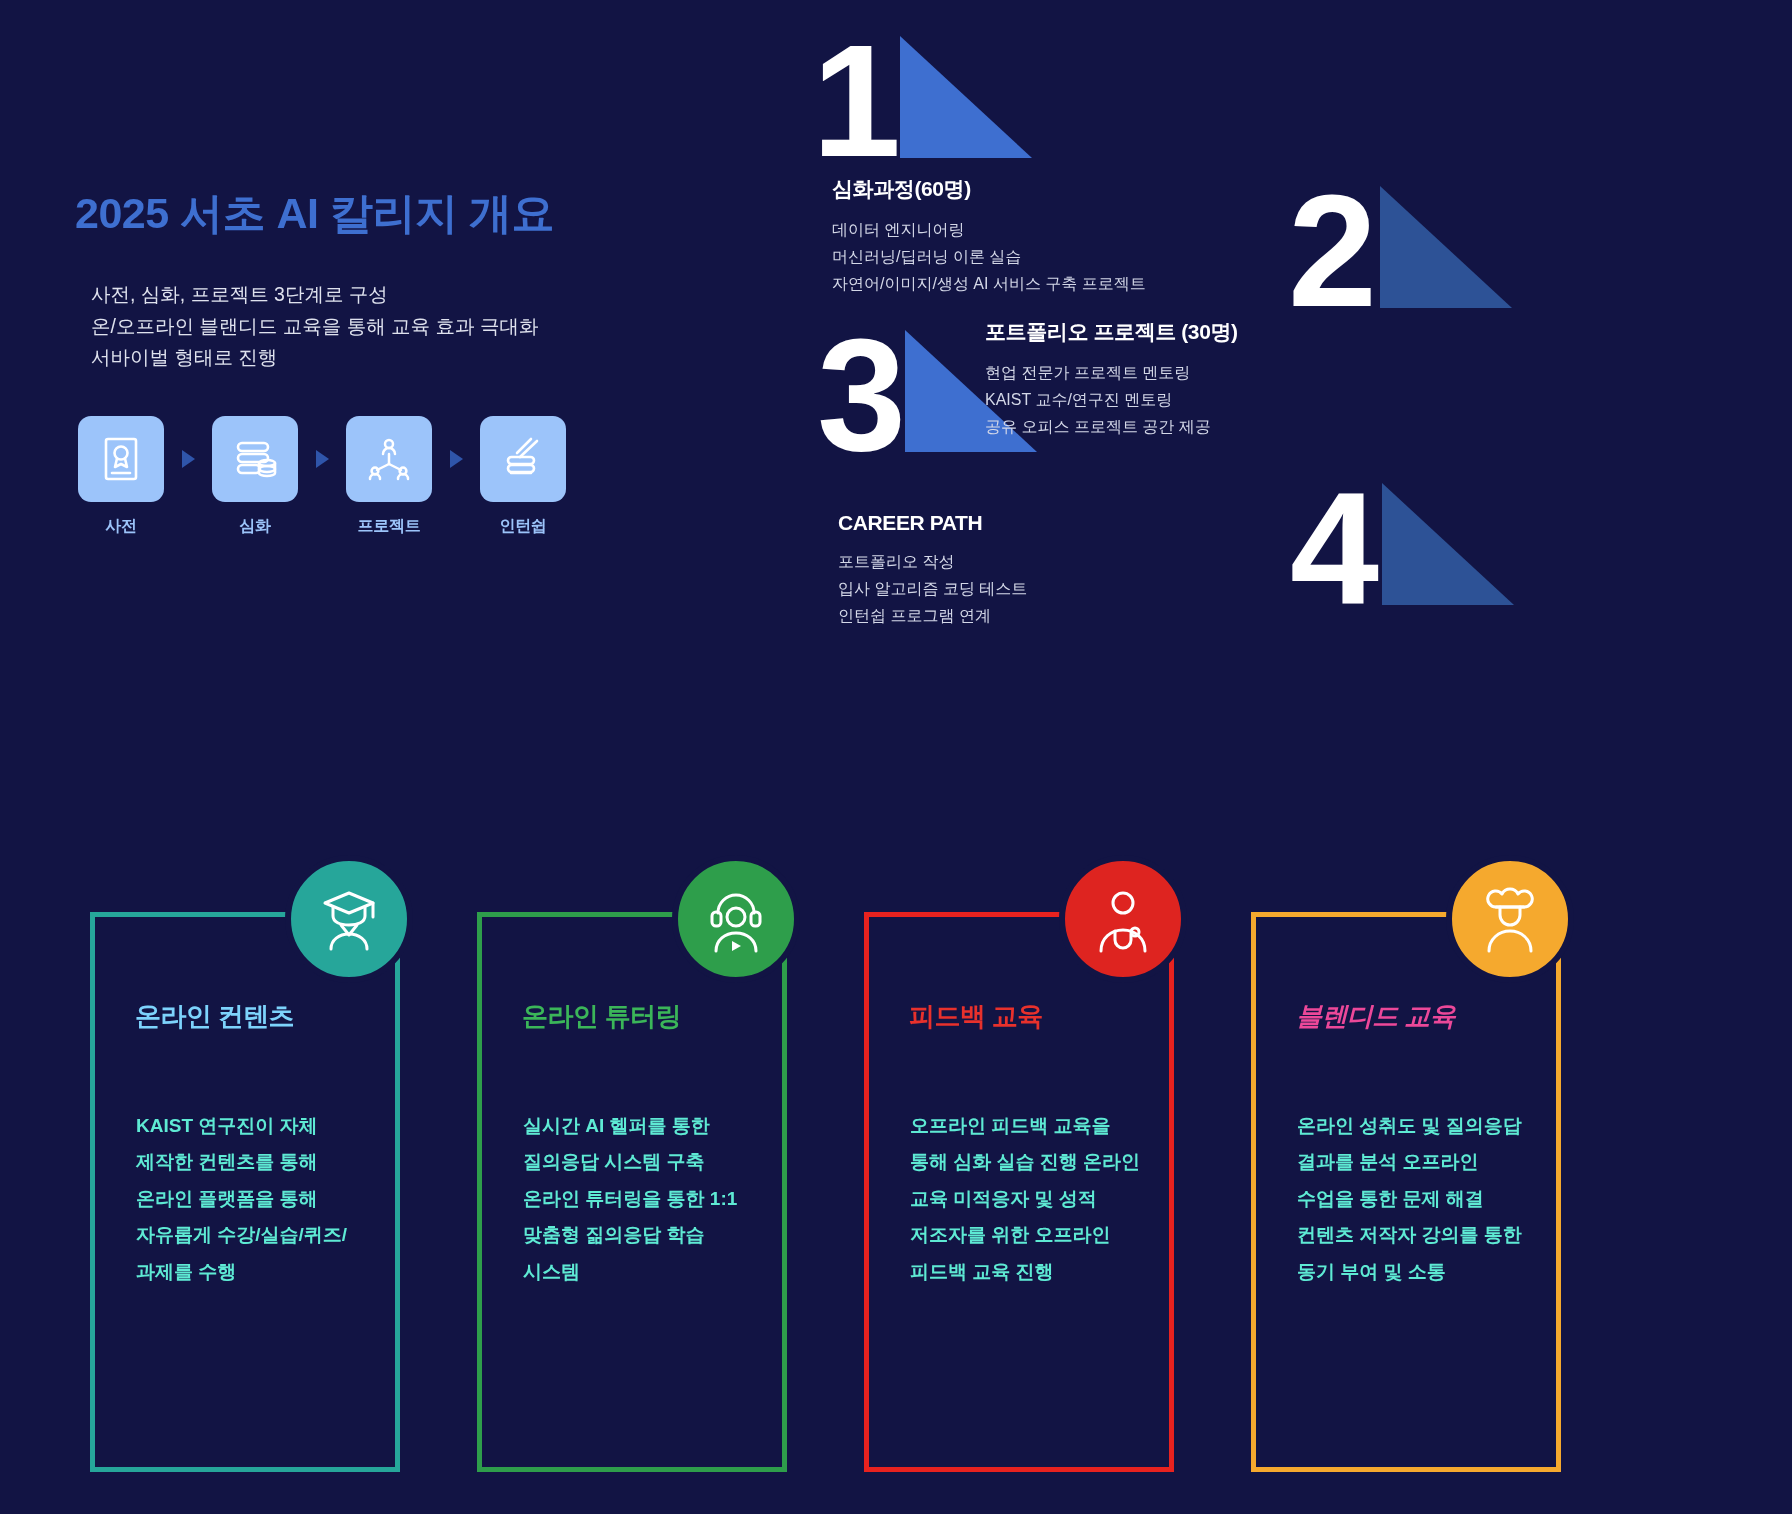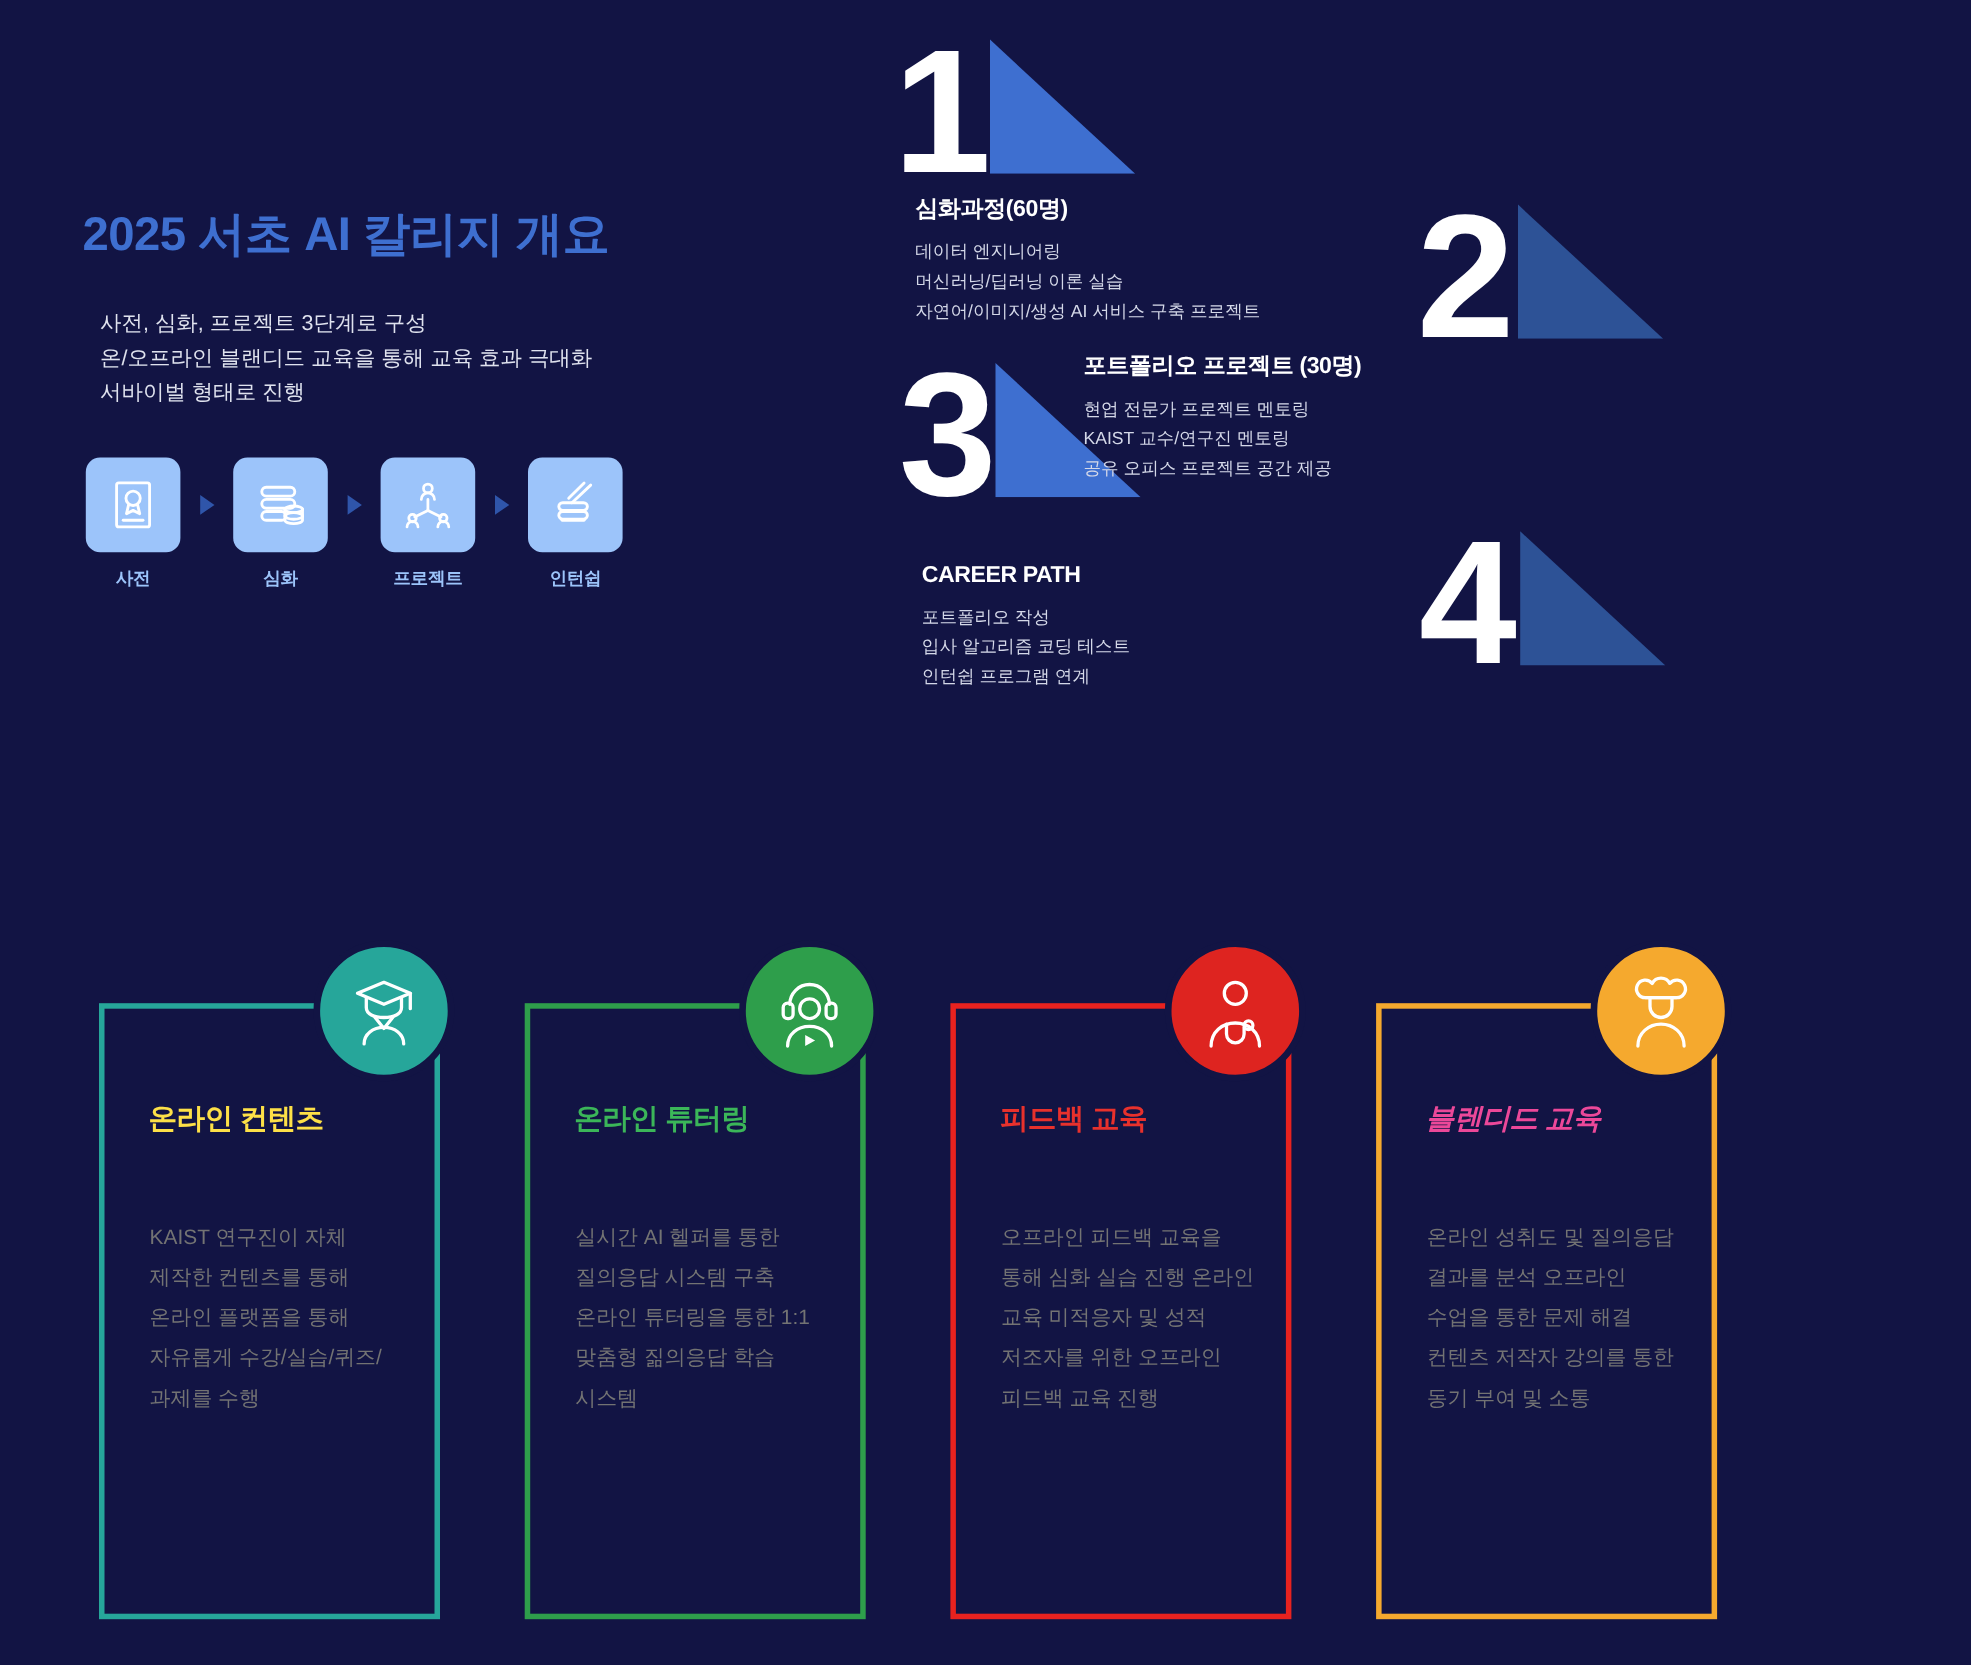--- a/index.html
+++ b/index.html
@@ -162,28 +162,28 @@
     color: #26a69a;
     white-space: nowrap;
   }
   .card-body {
     position: absolute;
     left: 46px;
     top: 196px;
     width: 232px;
     font-size: 19px;
     line-height: 1.92;
-    color: #737373;
-    font-weight: 400;
+    color: #5eead4;
+    font-weight: 700;
     word-break: keep-all;
   }
   
   .card.c1 .card-frame { border-color: #26a69a; }
   .card.c1 .card-badge { background: #26a69a; }
-  .card.c1 .card-title { color: #fde047; }
+  .card.c1 .card-title { color: #7dd3fc; }
   .card.c2 .card-frame { border-color: #2e9e4b; }
   .card.c2 .card-badge { background: #2e9e4b; }
   .card.c2 .card-title { color: #3bb659; }
   .card.c3 .card-frame { border-color: #e8221f; }
   .card.c3 .card-badge { background: #de2420; }
   .card.c3 .card-title { color: #e8312c; }
   .card.c4 .card-frame { border-color: #f5a92e; }
   .card.c4 .card-badge { background: #f5a92e; }
   .card.c4 .card-title { color: #ec4899; font-style: italic; }
 </style>

